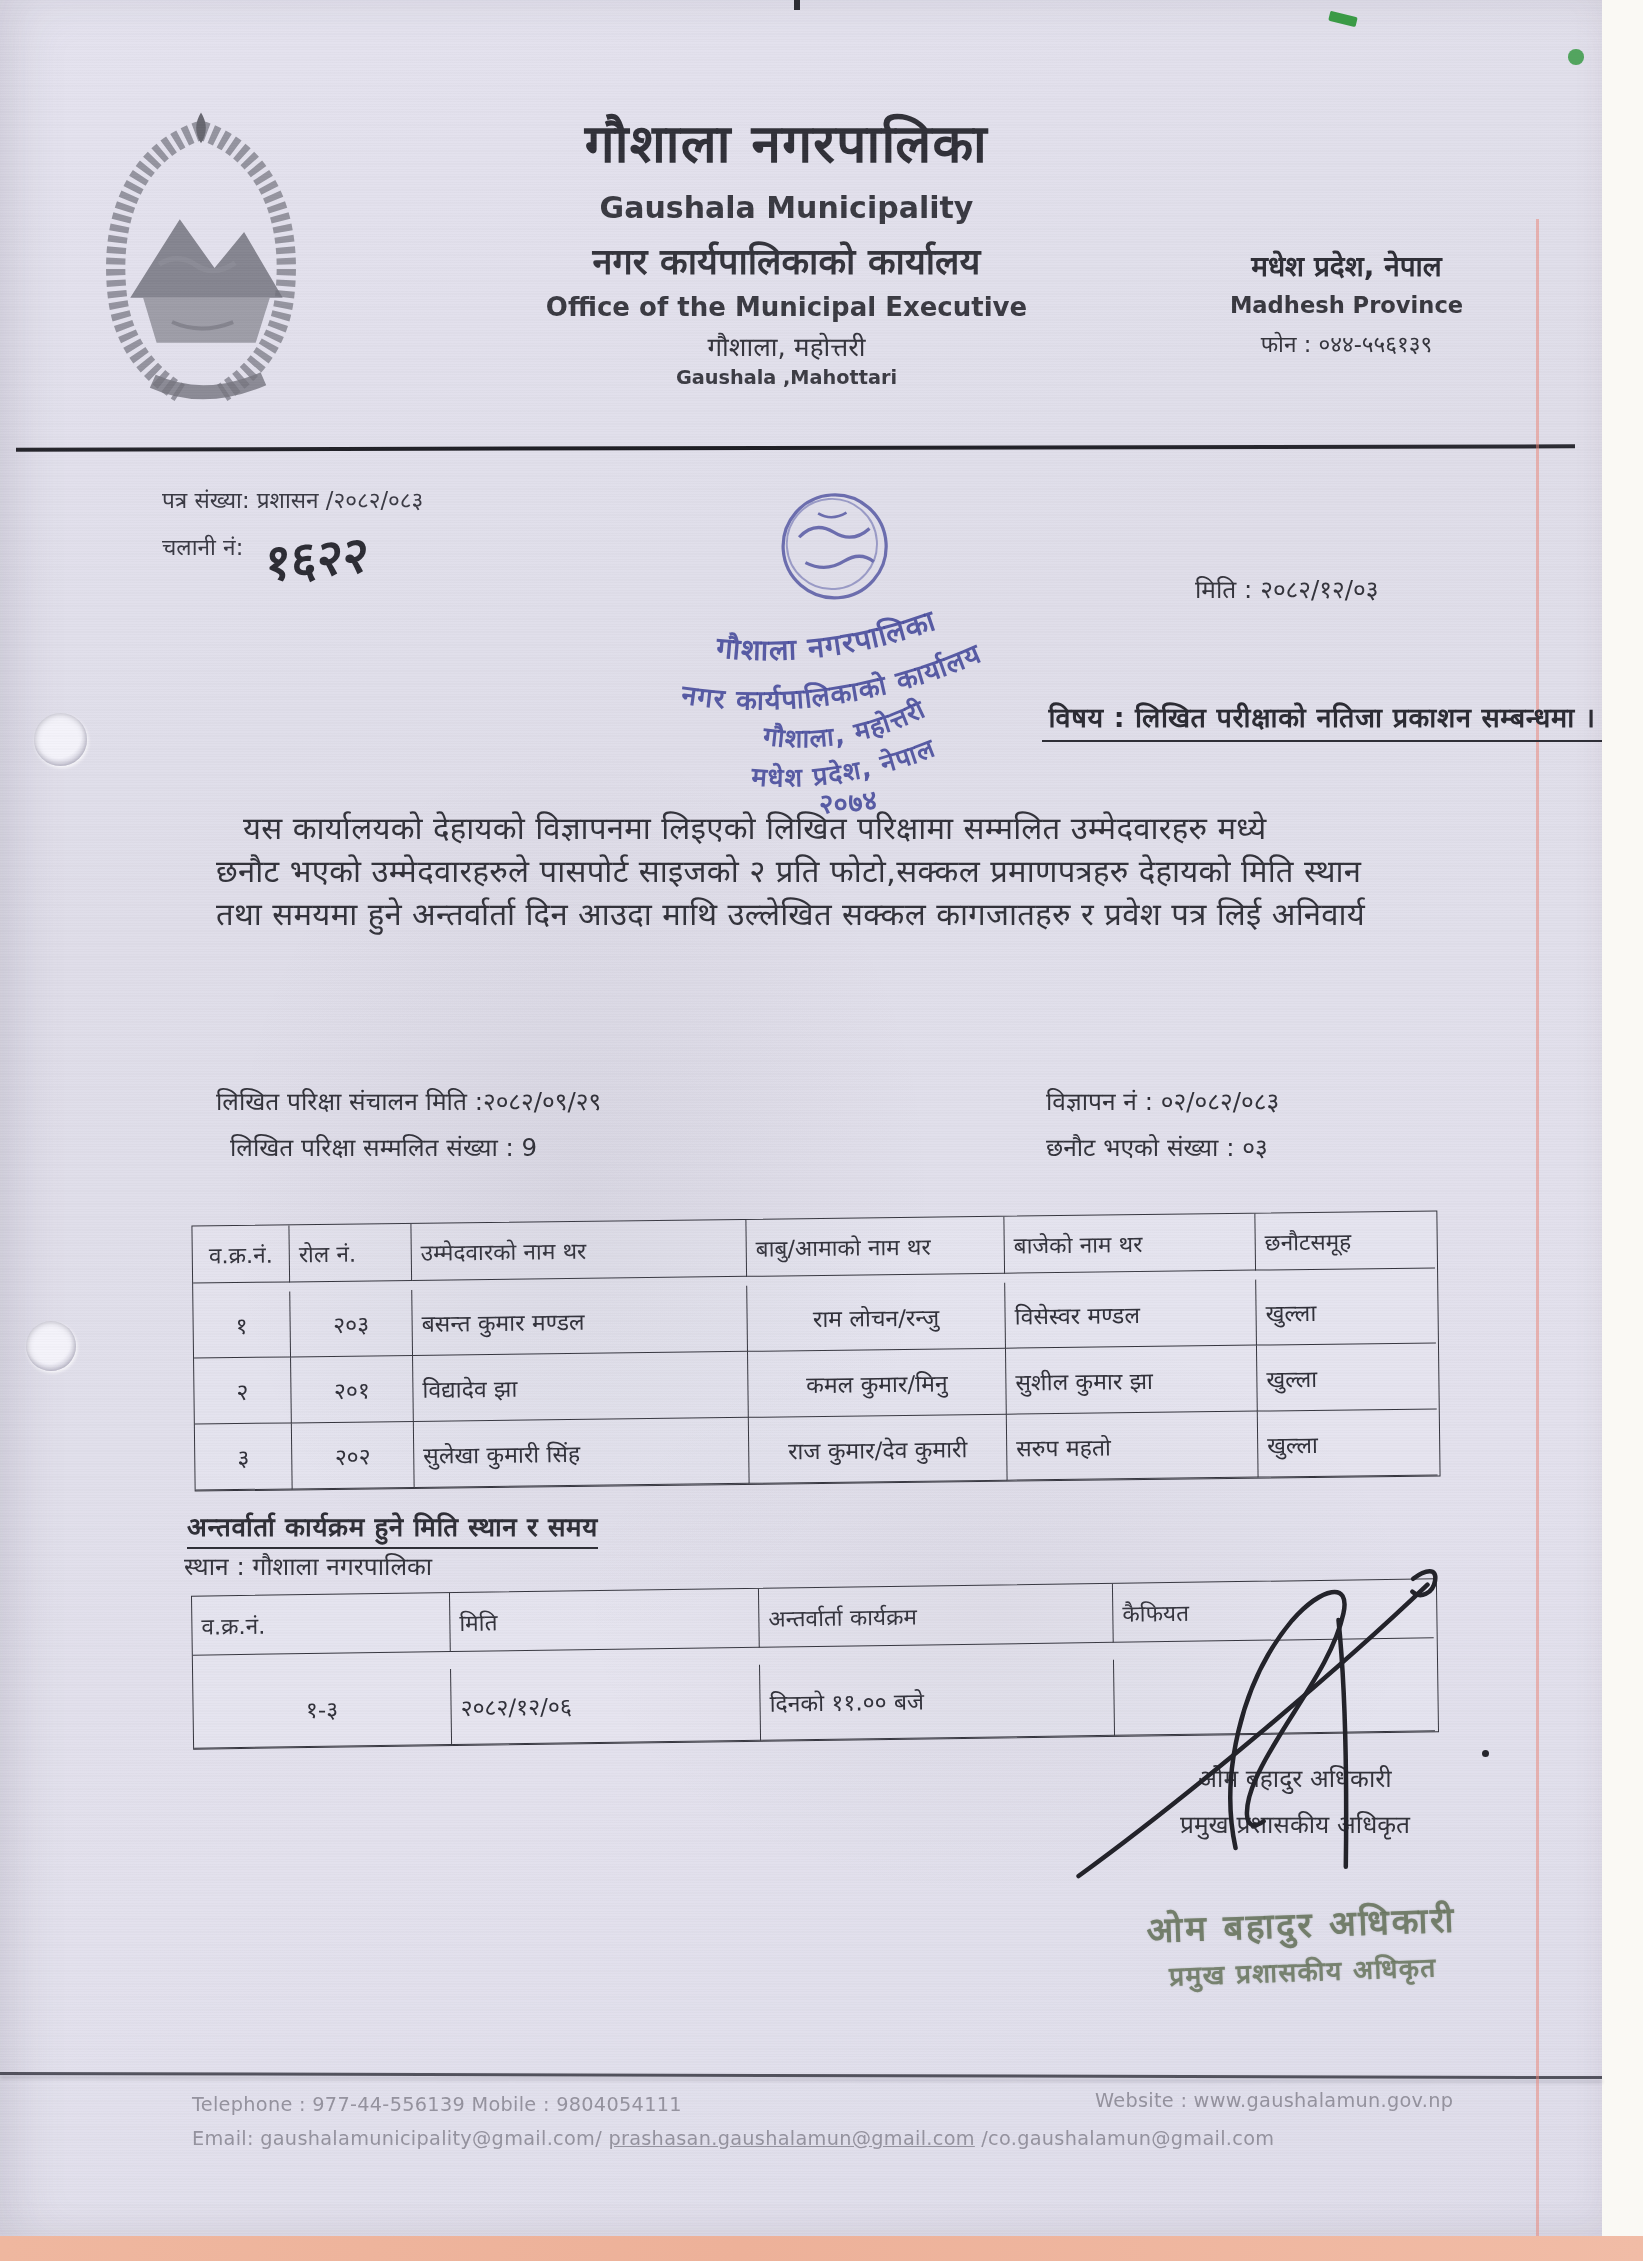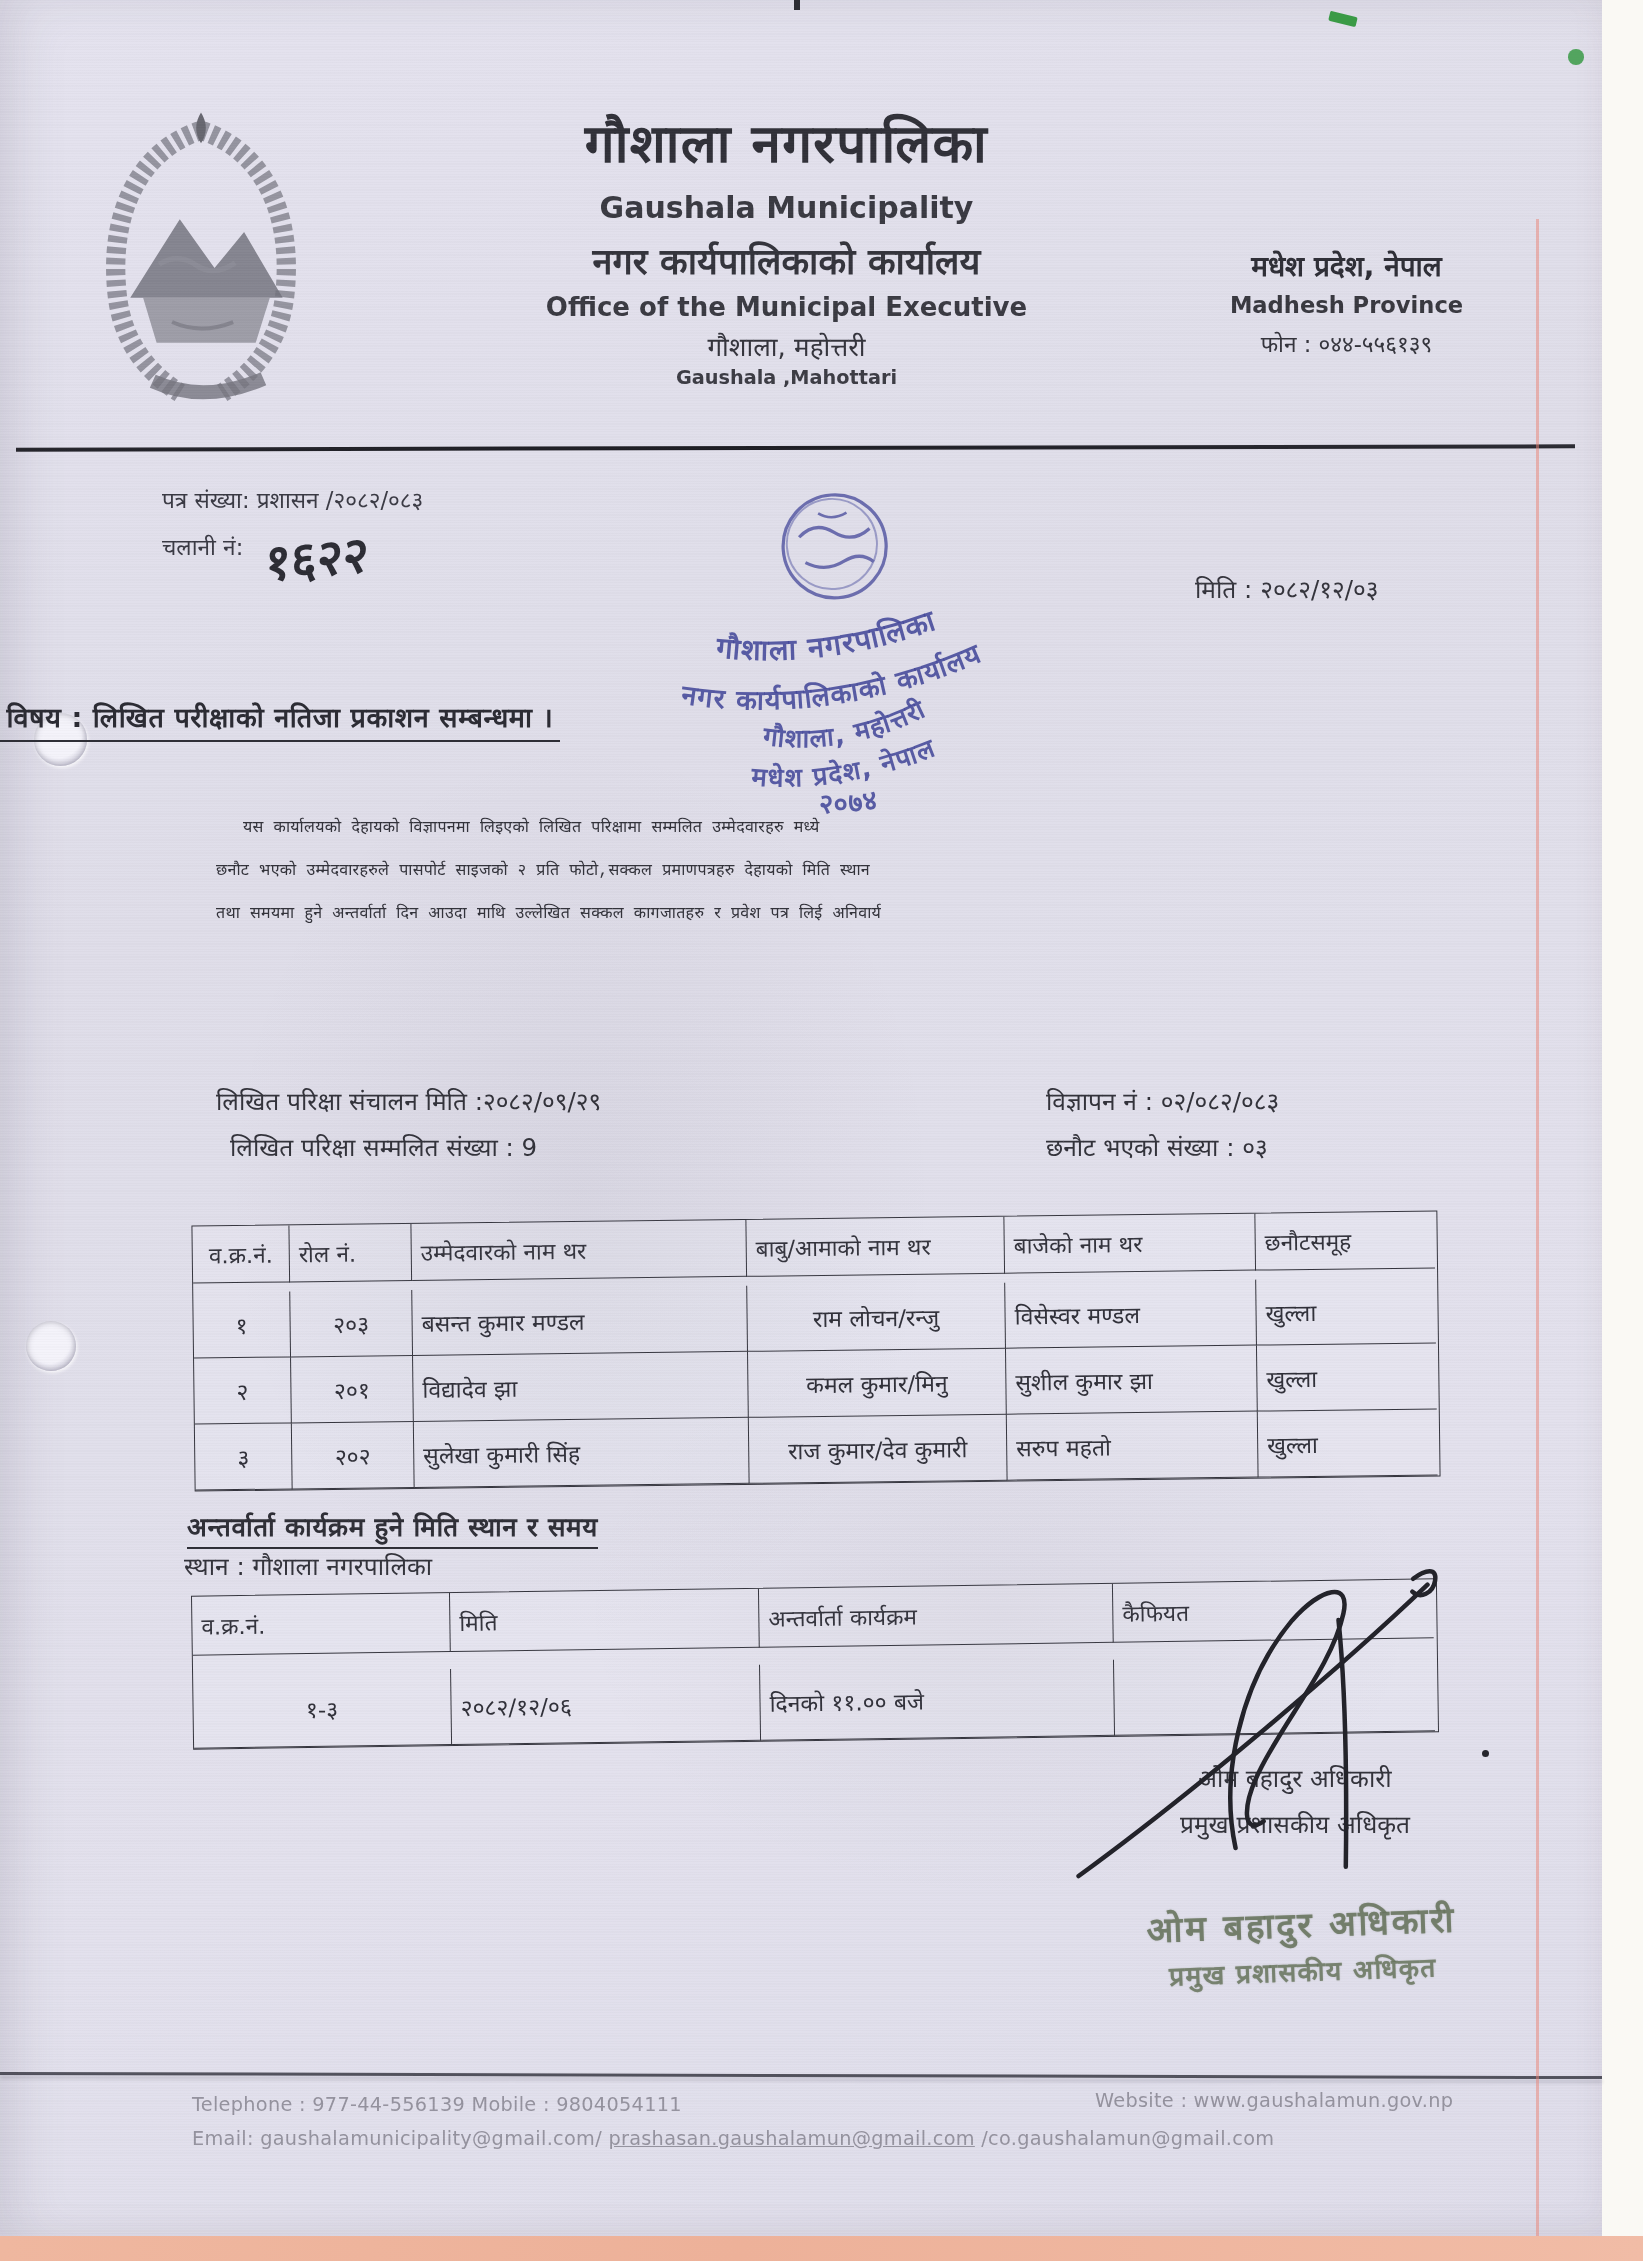--- a/index.html
+++ b/index.html
@@ -46,27 +46,27 @@
   .dispatch-row{display:flex;align-items:flex-start;margin-top:15.5px;}
   .dispatch-no{font-size:50px;margin-left:22px;margin-top:-9px;font-weight:bold;color:#2c2c34;
     transform:rotate(-5deg) skewX(-6deg);font-family:"DejaVu Serif","Liberation Serif",serif;}
   .date{position:absolute;left:1195px;top:572px;font-size:24.5px;color:#34343c;}
 
   
   .stamp-wrap{position:absolute;left:635px;top:476px;width:425px;height:361px;
     transform:rotate(-4deg);z-index:6;mix-blend-mode:multiply;opacity:.92;}
 
   
-  .subject-row{position:absolute;left:0;top:698px;width:1602px;text-align:left;z-index:4;}
+  .subject-row{position:absolute;left:0;top:698px;width:1602px;text-align:right;z-index:4;}
   .subject{display:inline-block;font-size:27px;font-weight:bold;color:#2c2c34;
     border-bottom:2.6px solid #2e2e36;padding:0 6.4px 5.2px 6.4px;letter-spacing:0.6px;}
 
   
   .body-text{position:absolute;left:216px;top:807px;width:1228px;z-index:3;}
-  .body-line{font-size:16px;line-height:43px;color:#33333b;text-align:justify;letter-spacing:0.3px;font-family:Liberation Mono, monospace;}
+  .body-line{font-size:31px;line-height:43px;color:#33333b;text-align:justify;letter-spacing:0.3px;}
   .body-line.first{text-indent:27px;}
 
   .details{position:absolute;left:216px;top:1084px;width:1228px;z-index:3;}
   .det-row{position:relative;height:46px;font-size:24.5px;color:#33333b;}
   .det-left{position:absolute;left:0;top:0;}
   .det-left.ind{left:14px;}
   .det-right{position:absolute;left:830px;top:0;}
 
   
   .grid-table{position:absolute;border:1.9px solid #35353e;background:rgba(240,239,247,.25);}

